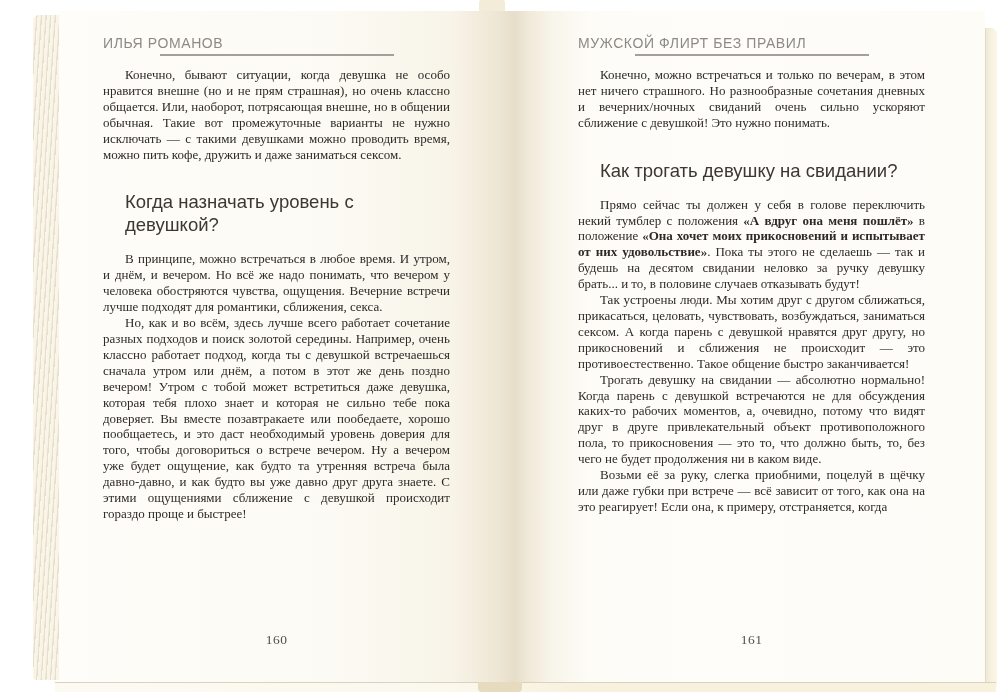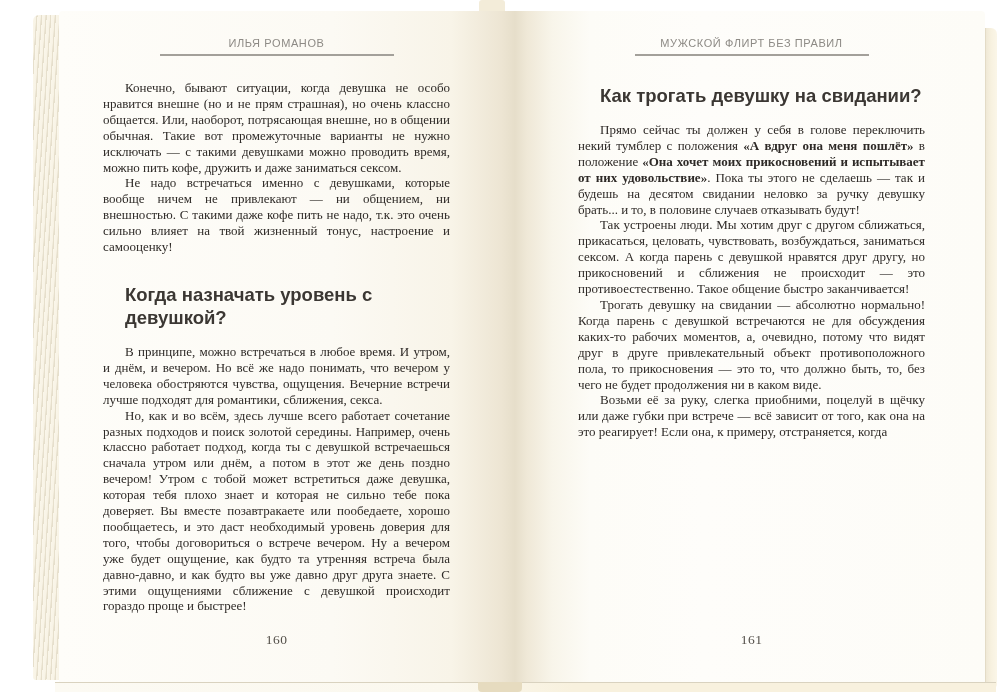--- a/index.html
+++ b/index.html
@@ -30,32 +30,32 @@
 
   .page{position:relative;box-sizing:border-box;height:671px;}
   .page-left{width:456px;padding:26px 65px 0 44px;
     background:linear-gradient(90deg,#fefdf9 0%,#fcfaf4 60%,#f8f4e8 86%,#ede5d3 97%,#e6deca 100%);
     border-radius:4px 0 0 0;}
   .page-right{width:470px;padding:26px 60px 0 63px;
     background:linear-gradient(90deg,#e6deca 0%,#efe8d7 2.5%,#f8f5ea 8%,#fdfcf7 16%,#fefdfa 40%,#fdfcf7 100%);
     border-radius:0 4px 0 0;}
 
   .running-head{font-family:"Liberation Sans","DejaVu Sans",sans-serif;
-    font-size:11px;letter-spacing:0.6px;color:#8d8a85;text-align:center;
+    font-size:14px;letter-spacing:0.6px;color:#8d8a85;text-align:left;
     line-height:13px;}
   .head-rule{width:234px;margin:4px auto 0 auto;border:0;
     border-top:2px solid #a3a09a;}
 
-  .page-body{margin-top:24px;}
+  .page-body{margin-top:11px;}
   .body-para{margin:0;font-size:13px;line-height:15.9px;color:#2e2a27;
     text-align:justify;text-indent:22px;}
   .body-para .q{font-weight:600;}
 
   .section-heading{font-family:"Liberation Sans","DejaVu Sans",sans-serif;
-    font-weight:700;font-size:18.5px;line-height:23px;color:#3b3733;
+    font-weight:400;font-size:18.5px;line-height:23px;color:#3b3733;
     margin:28px 0 15px 0;padding-left:22px;text-align:left;}
 
   .page-number{position:absolute;bottom:34px;font-size:13.5px;color:#54504a;
     text-align:center;letter-spacing:0.5px;}
   .page-left .page-number{left:44px;right:65px;}
   .page-right .page-number{left:63px;right:60px;}
 </style>
 </head>
 <body>
 
@@ -65,36 +65,36 @@
   <div class="spine-top-notch"></div>
 
   <div class="spread">
 
     <div class="page page-left">
       <div class="running-head">ИЛЬЯ РОМАНОВ</div>
       <hr class="head-rule">
 
       <div class="page-body">
         <p class="body-para">Конечно, бывают ситуации, когда девушка не особо нравится внешне (но и не прям страшная), но очень классно общается. Или, наоборот, потрясающая внешне, но в общении обычная. Такие вот промежуточные варианты не нужно исключать — с такими девушками можно проводить время, можно пить кофе, дружить и даже заниматься сексом.</p>
-        <p class="body-para">Не надо встречаться именно с девушками, которые вообще ничем не привлекают — ни общением, ни внешностью. С такими даже кофе пить не надо, т.к. это очень сильно влияет на твой жизненный тонус, настроение и самооценку!</p>
 
         <h2 class="section-heading">Когда назначать уровень с девушкой?</h2>
 
         <p class="body-para">В принципе, можно встречаться в любое время. И утром, и днём, и вечером. Но всё же надо понимать, что вечером у человека обостряются чувства, ощущения. Вечерние встречи лучше подходят для романтики, сближения, секса.</p>
         <p class="body-para">Но, как и во всём, здесь лучше всего работает сочетание разных подходов и поиск золотой середины. Например, очень классно работает подход, когда ты с девушкой встречаешься сначала утром или днём, а потом в этот же день поздно вечером! Утром с тобой может встретиться даже девушка, которая тебя плохо знает и которая не сильно тебе пока доверяет. Вы вместе позавтракаете или пообедаете, хорошо пообщаетесь, и это даст необходимый уровень доверия для того, чтобы договориться о встрече вечером. Ну а вечером уже будет ощущение, как будто та утренняя встреча была давно-давно, и как будто вы уже давно друг друга знаете. С этими ощущениями сближение с девушкой происходит гораздо проще и быстрее!</p>
       </div>
 
       <div class="page-number">160</div>
     </div>
 
     <div class="page page-right">
       <div class="running-head">МУЖСКОЙ ФЛИРТ БЕЗ ПРАВИЛ</div>
       <hr class="head-rule">
 
       <div class="page-body">
+        <p class="body-para">Конечно, можно встречаться и только по вечерам, в этом нет ничего страшного. Но разнообразные сочетания дневных и вечерних/ночных свиданий очень сильно ускоряют сближение с девушкой! Это нужно понимать.</p>
 
         <h2 class="section-heading">Как трогать девушку на свидании?</h2>
 
         <p class="body-para"><span>Прямо сейчас ты должен у себя в голове переключить некий тумблер с положения </span><span class="q">«А вдруг она меня пошлёт»</span><span> в положение </span><span class="q">«Она хочет моих прикосновений и испытывает от них удовольствие»</span><span>. Пока ты этого не сделаешь — так и будешь на десятом свидании неловко за ручку девушку брать... и то, в половине случаев отказывать будут!</span></p>
 
         <p class="body-para">Так устроены люди. Мы хотим друг с другом сближаться, прикасаться, целовать, чувствовать, возбуждаться, заниматься сексом. А когда парень с девушкой нравятся друг другу, но прикосновений и сближения не происходит — это противоестественно. Такое общение быстро заканчивается!</p>
         <p class="body-para">Трогать девушку на свидании — абсолютно нормально! Когда парень с девушкой встречаются не для обсуждения каких-то рабочих моментов, а, очевидно, потому что видят друг в друге привлекательный объект противоположного пола, то прикосновения — это то, что должно быть, то, без чего не будет продолжения ни в каком виде.</p>
         <p class="body-para">Возьми её за руку, слегка приобними, поцелуй в щёчку или даже губки при встрече — всё зависит от того, как она на это реагирует! Если она, к примеру, отстраняется, когда</p>
       </div>
 

